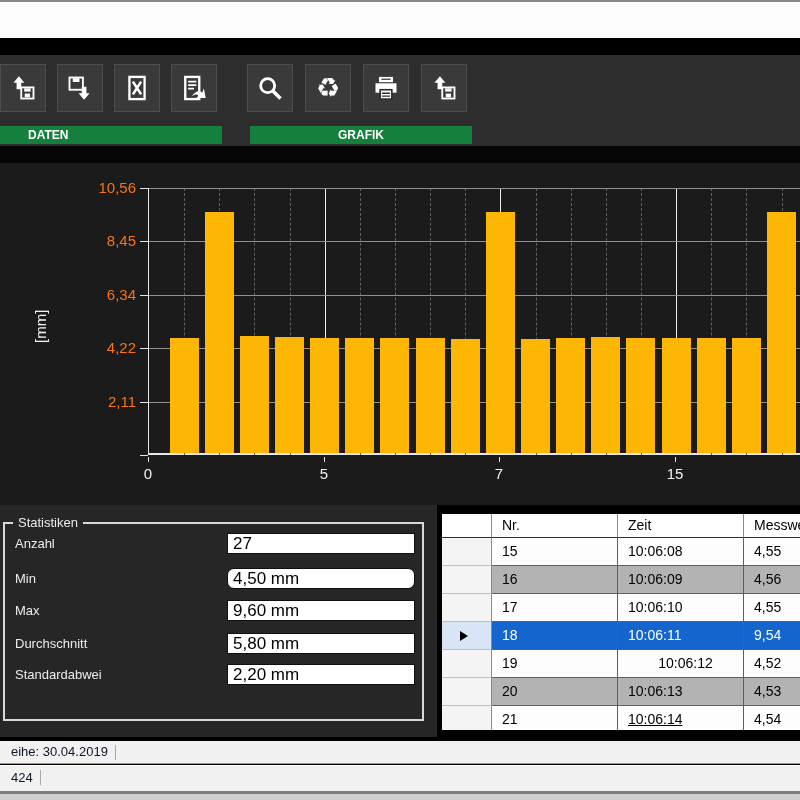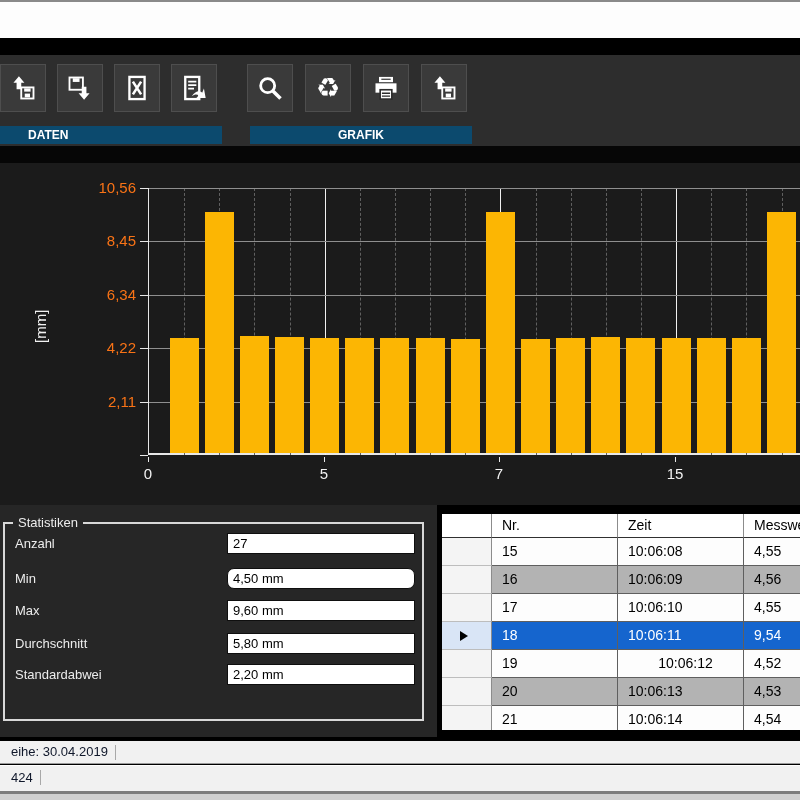--- a/index.html
+++ b/index.html
@@ -11,21 +11,21 @@
   .topline{position:absolute;left:0;top:0;width:800px;height:2px;background:#8a8a8a;}
   .titlebar{position:absolute;left:0;top:2px;width:800px;height:36px;background:#fdfdfd;}
   .topblack{position:absolute;left:0;top:38px;width:800px;height:17px;background:#000;}
 
   
   .toolbar{position:absolute;left:0;top:55px;width:800px;height:91px;background:#2d2d2d;}
   .tb-btn{position:absolute;top:9px;width:46px;height:48px;background:#3a3a3a;
           border:1px solid #4e4e4e;display:flex;align-items:center;justify-content:center;cursor:pointer;}
   .tb-btn svg{width:28px;height:28px;display:block;}
   .recycle-glyph{color:#fff;font-size:27px;line-height:1;}
-  .grp-label{position:absolute;top:71px;height:18px;background:#0c4a6e;color:#fff;
+  .grp-label{position:absolute;top:71px;height:18px;background:#15803d;color:#fff;
              font-size:12px;font-weight:bold;line-height:18px;}
   #lbl-daten{left:0;width:222px;padding-left:28px;}
   #lbl-grafik{left:250px;width:222px;text-align:center;}
   .blackstrip{position:absolute;left:0;top:146px;width:800px;height:17px;background:#060606;}
 
   
   #chart{position:absolute;left:0;top:163px;width:800px;height:342px;background:#1b1b1b;overflow:hidden;}
   .plot{position:absolute;left:148px;top:25px;width:652px;height:267px;
         border-left:1px solid #e8e8e8;border-bottom:2px solid #e8e8e8;}
   .vline{position:absolute;top:0;height:267px;width:0;border-left:1px dashed #606060;}
@@ -41,21 +41,21 @@
              transform:rotate(-90deg);transform-origin:left top;white-space:nowrap;}
 
   
   .bottom{position:absolute;left:0;top:505px;width:800px;height:232px;background:#000;}
   .stats{position:absolute;left:0;top:0;width:437px;height:232px;background:#262626;}
   .groupbox{position:absolute;left:3px;top:17px;width:421px;height:199px;border:2px solid #d8d8d8;}
   .groupbox-title{position:absolute;left:8px;top:-9px;background:#262626;color:#ececec;
                   font-size:13px;padding:0 5px;}
   .stat-label{position:absolute;left:10px;color:#ececec;font-size:13px;}
   .stat-input{position:absolute;left:222px;width:188px;height:21px;background:#fff;
-              border:1px solid #0f0f0f;font-size:13px;padding:0 5px;color:#000;
+              border:1px solid #0f0f0f;font-size:17px;padding:0 5px;color:#000;
               font-family:"Liberation Sans",sans-serif;}
 
   
   #grid{position:absolute;left:442px;top:9px;width:358px;height:216px;overflow:hidden;background:#101010;}
   .grow{position:absolute;left:0;width:428px;}
   .gcell{position:absolute;top:0;font-size:14px;color:#000;padding-left:10px;
          overflow:hidden;white-space:nowrap;}
   .ghead{height:24px;line-height:23px;background:#fff;border-right:1px solid #8c8c8c;
          border-bottom:1px solid #303030;}
   .gcell-data{height:28px;line-height:27px;border-right:1px solid #5f5f5f;border-bottom:1px solid #5f5f5f;}
@@ -287,21 +287,21 @@
         </div>
         <div class="grow" style="top: 164px; height: 28px;">
           <div class="gcell gcell-data gsel" style="left: 0px; width: 50px;"></div>
           <div class="gcell gcell-data grow-gray" style="left: 50px; width: 126px;">20</div>
           <div class="gcell gcell-data grow-gray" style="left: 176px; width: 126px;">10:06:13</div>
           <div class="gcell gcell-data grow-gray" style="left: 302px; width: 126px;">4,53</div>
         </div>
         <div class="grow" style="top: 192px; height: 28px;">
           <div class="gcell gcell-data gsel" style="left: 0px; width: 50px;"></div>
           <div class="gcell gcell-data grow-white" style="left: 50px; width: 126px;">21</div>
-          <div class="gcell gcell-data grow-white" style="left: 176px; width: 126px;">10:06:14</div>
+          <div class="gcell gcell-data grow-white" style="left: 176px; width: 126px; text-decoration: underline;">10:06:14</div>
           <div class="gcell gcell-data grow-white" style="left: 302px; width: 126px;">4,54</div>
         </div>
       </div>
   </div>
 
   <div class="blackline"></div>
   <div class="status1">
     <span class="status-text">eihe: 30.04.2019</span><span class="status-sep"></span>
   </div>
   <div class="status2">

